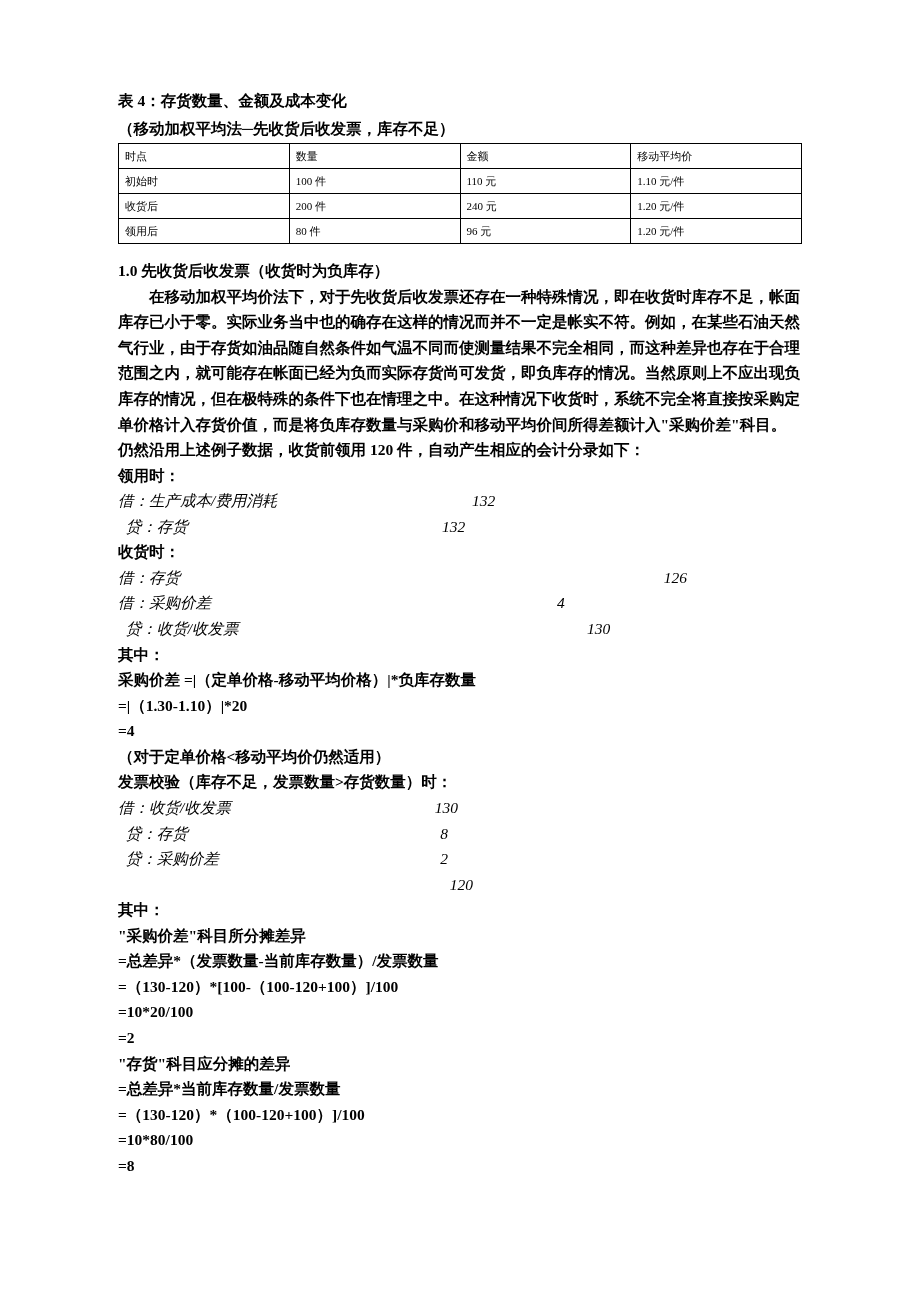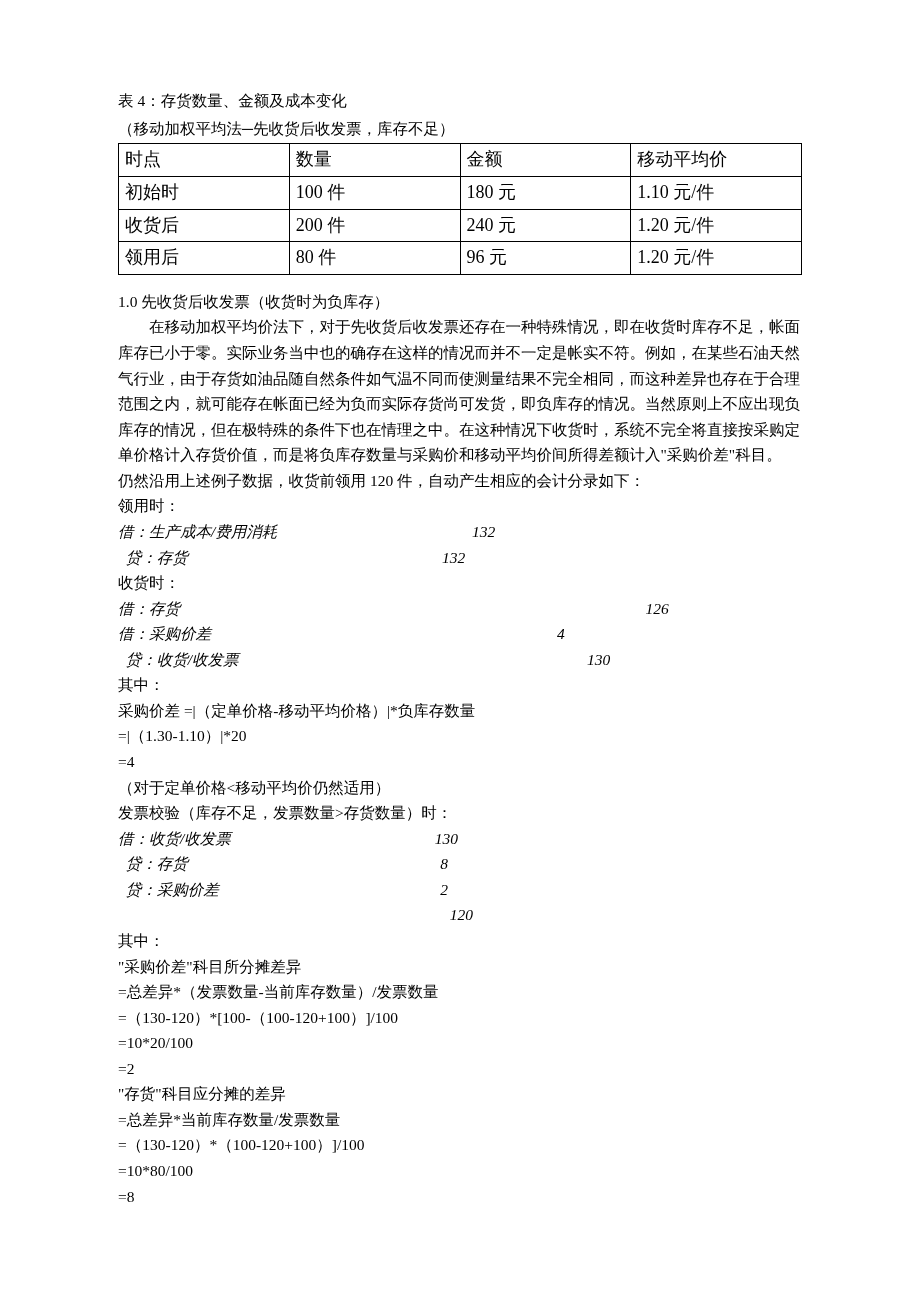--- a/index.html
+++ b/index.html
@@ -18,25 +18,25 @@
     border-collapse: collapse;
     width: 100%;
     margin: 2px 0 14px 0;
     table-layout: fixed;
   }
   th, td {
     border: 1px solid #000;
     padding: 1px 6px 1px 6px;
     text-align: left;
     font-weight: normal;
-    font-size: 18px;
+    font-size: 11px;
     height: 22px;
   }
   .section-head { margin-top: 4px; }
-  p { margin: 0; }
+  p { margin: 0; font-weight: bold; }
   .entry-row {
     display: flex;
     width: 100%;
     font-style: italic;
   }
   .entry-label { white-space: pre; }
   .entry-amt {
     flex: 0 0 auto;
     text-align: right;
   }
@@ -52,21 +52,21 @@
   <tbody>
       <tr>
     <td>时点</td>
     <td>数量</td>
     <td>金额</td>
     <td>移动平均价</td>
   </tr>
   <tr>
         <td>初始时</td>
         <td>100 件</td>
-        <td>180 元</td>
+        <td>110 元</td>
         <td>1.10 元/件</td>
       </tr>
   <tr>
         <td>收货后</td>
         <td>200 件</td>
         <td>240 元</td>
         <td>1.20 元/件</td>
       </tr>
   <tr>
         <td>领用后</td>
@@ -92,21 +92,21 @@
   <span class="entry-label">  贷：存货</span>
   <span class="w1"></span>
   <span class="entry-amt" style="min-width:190px;text-align:left">132</span>
   <span style="width:170px"></span>
 </div>
 
 <p>收货时：</p>
 <div class="entry-row">
   <span class="entry-label">借：存货</span>
   <span class="w1"></span>
-  <span class="entry-amt" style="min-width:60px;text-align:center">126</span>
+  <span class="entry-amt" style="min-width:60px;text-align:right">126</span>
   <span style="width:115px"></span>
 </div>
 <div class="entry-row">
   <span class="entry-label">借：采购价差</span>
   <span class="w1"></span>
   <span class="entry-amt" style="min-width:130px;text-align:left">4</span>
   <span style="width:115px"></span>
 </div>
 <div class="entry-row">
   <span class="entry-label">  贷：收货/收发票</span>

